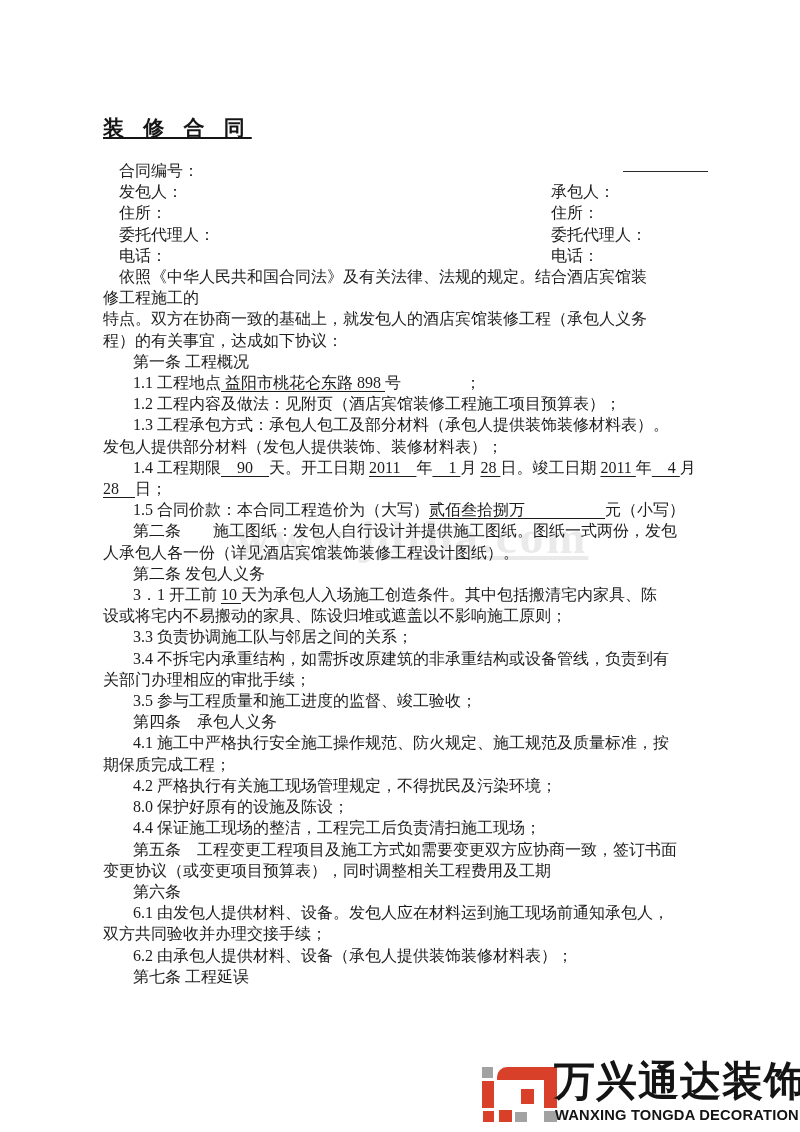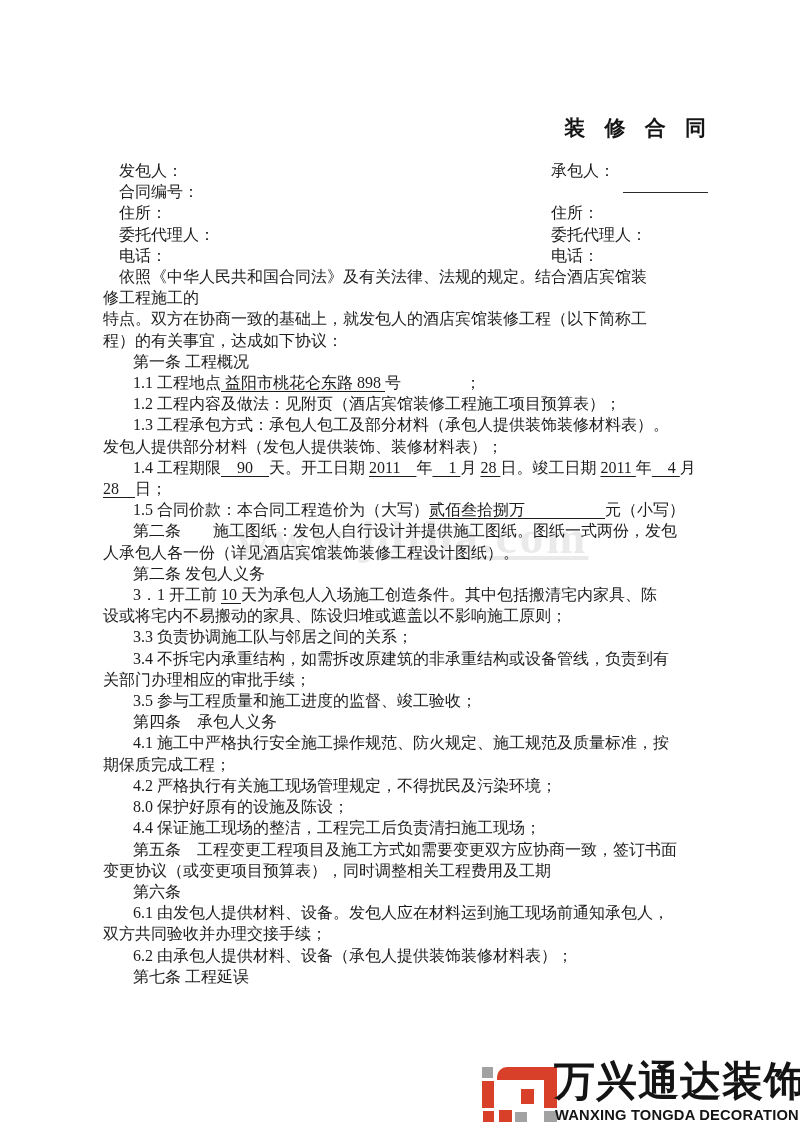--- a/index.html
+++ b/index.html
@@ -1,19 +1,19 @@
 <!DOCTYPE html>
 <html><head>
 <meta charset="utf-8">
 <style>
   html,body{margin:0;padding:0;background:#e9e9e9;}
   .page{position:relative;width:800px;height:1132px;background:#ffffff;overflow:hidden;
         font-family:"Liberation Serif","DejaVu Serif",serif;color:#1c1c1c;}
-  .doc-title{position:absolute;top:100px;left:103px;width:610px;text-align:right;
-        font-size:21px;font-weight:bold;letter-spacing:7px;color:#151515;}
+  .doc-title{position:absolute;top:100px;left:103px;width:610px;text-align:left;
+        font-size:21px;font-weight:bold;letter-spacing:7px;color:#151515;text-decoration:underline;}
   .content{position:absolute;left:103px;top:160px;width:616px;font-size:16px;
         line-height:21.2px;z-index:2;}
   .line{position:relative;white-space:pre;}
   .line.in1{padding-left:16px;}
   .line.in2{padding-left:30px;}
   .right-col{position:absolute;left:448px;top:0;}
   .fill-rule{position:absolute;left:520px;top:11px;width:85px;border-top:1.6px solid #2a2a2a;}
   .u{text-decoration:underline;text-underline-offset:3px;}
   .watermark{position:absolute;left:236px;top:510px;z-index:1;font-size:47px;font-weight:bold;
         letter-spacing:3px;color:#d2d2d2;opacity:.45;white-space:nowrap;
@@ -31,28 +31,28 @@
 </head>
 <body>
 
 <div class="page">
 
   <h1 class="doc-title">装 修 合 同</h1>
 
   <div class="watermark">www.jdtba.com</div>
 
   <div class="content">
+      <div class="line in1"><span>合同编号：</span><span class="fill-rule"></span></div>
       <div class="line in1"><span>发包人：</span><span class="right-col">承包人：</span></div>
-      <div class="line in1"><span>合同编号：</span><span class="fill-rule"></span></div>
       <div class="line in1"><span>住所：</span><span class="right-col">住所：</span></div>
       <div class="line in1"><span>委托代理人：</span><span class="right-col">委托代理人：</span></div>
       <div class="line in1"><span>电话：</span><span class="right-col">电话：</span></div>
       <div class="line in1"><span>依照《中华人民共和国合同法》及有关法律、法规的规定。结合酒店宾馆装</span></div>
       <div class="line in0"><span>修工程施工的</span></div>
-      <div class="line in0"><span>特点。双方在协商一致的基础上，就发包人的酒店宾馆装修工程（以下简称工</span></div>
+      <div class="line in0"><span>特点。双方在协商一致的基础上，就发包人的酒店宾馆装修工程（承包人义务</span></div>
       <div class="line in0"><span>程）的有关事宜，达成如下协议：</span></div>
       <div class="line in2"><span>第一条 工程概况</span></div>
       <div class="line in2"><span>1.1 工程地点</span><span class="u"> 益阳市桃花仑东路 898 </span><span>号　　　　；</span></div>
       <div class="line in2"><span>1.2 工程内容及做法：见附页（酒店宾馆装修工程施工项目预算表）；</span></div>
       <div class="line in2"><span>1.3 工程承包方式：承包人包工及部分材料（承包人提供装饰装修材料表）。</span></div>
       <div class="line in0"><span>发包人提供部分材料（发包人提供装饰、装修材料表）；</span></div>
       <div class="line in2"><span>1.4 工程期限</span><span class="u">　90　</span><span>天。开工日期 </span><span class="u">2011　</span><span>年</span><span class="u">　1 </span><span>月 </span><span class="u">28 </span><span>日。竣工日期 </span><span class="u">2011 </span><span>年</span><span class="u">　4 </span><span>月</span></div>
       <div class="line in0"><span class="u">28　</span><span>日；</span></div>
       <div class="line in2"><span>1.5 合同价款：本合同工程造价为（大写）</span><span class="u">贰佰叁拾捌万　　　　　</span><span>元（小写）</span></div>
       <div class="line in2"><span>第二条　　施工图纸：发包人自行设计并提供施工图纸。图纸一式两份，发包</span></div>

